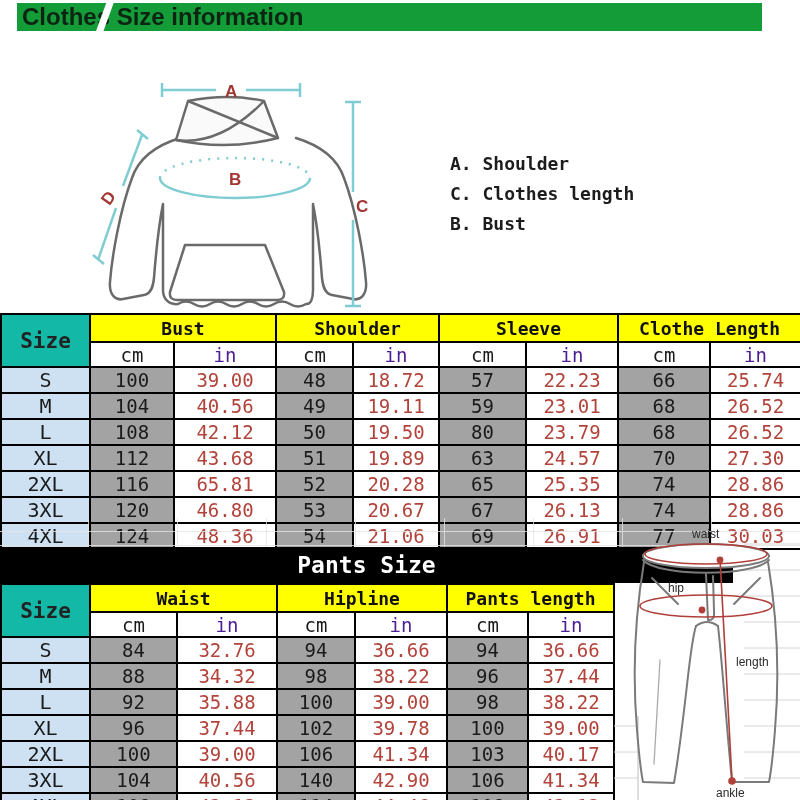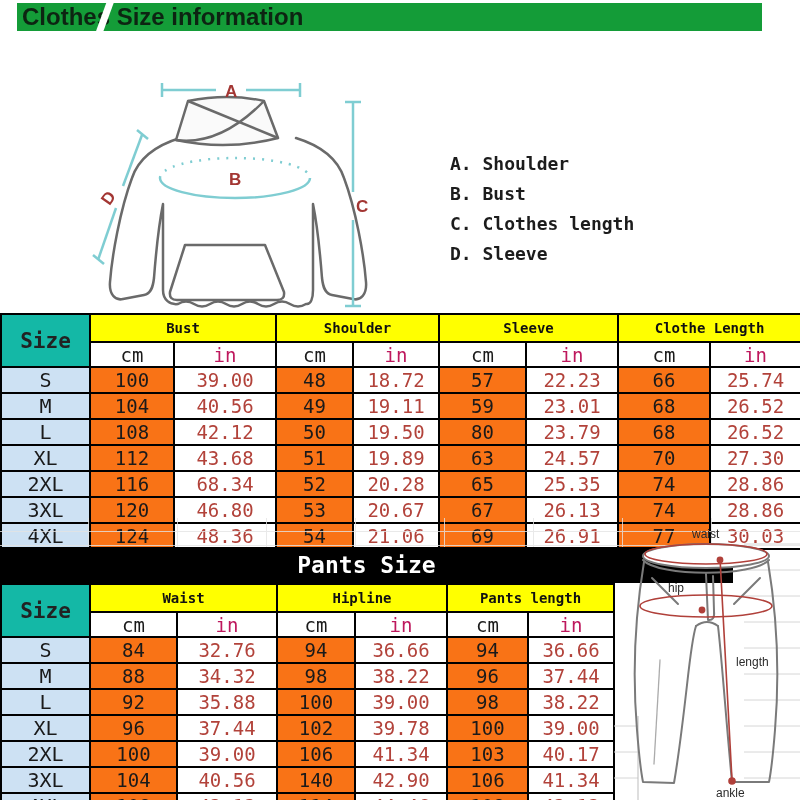--- a/index.html
+++ b/index.html
@@ -20,28 +20,28 @@
   }
   
   .legend{position:absolute;left:450px;top:149px;font-size:18px;font-weight:600;color:#1c1c1c;}
   .legend .row{height:30px;line-height:30px;white-space:pre;}
   
   table{border-collapse:collapse;table-layout:fixed;position:absolute;}
   th,td{border:2px solid #000;text-align:center;padding:0;overflow:hidden;white-space:nowrap;}
   .size-table{left:0;top:313px;width:800px;}
   .pants-table{left:0;top:583px;width:613px;}
   th.size-h{background:#14b8a6;font-size:21px;font-weight:bold;color:#222;}
-  th.grp{background:#ffff00;font-size:14px;font-weight:bold;color:#111;height:26px;}
+  th.grp{background:#ffff00;font-size:18px;font-weight:bold;color:#111;height:26px;}
   th.unit{font-size:19px;font-weight:400;height:23px;background:#fff;}
   th.unit.u-cm{color:#1a1a1a;}
-  th.unit.u-in{color:#be185d;margin-top:46px;}
+  th.unit.u-in{color:#4c1d95;margin-top:46px;}
   .size-table td{height:22px;font-size:19px;}
   .pants-table td{height:23px;font-size:19px;}
   td.size{background:#cde1f3;color:#1a1a1a;font-size:20px;}
-  td.cm{color:#1a1a1a;background:#f97316;}
+  td.cm{color:#1a1a1a;background:#a3a3a3;}
   td.in{color:#b2423a;background:#fff;}
   
   .pants-banner{
     position:absolute;left:0;top:547px;width:733px;height:36px;background:#000;
     color:#fff;font-size:23px;font-weight:bold;text-align:center;line-height:36px;
   }
   
   .grid-strip{
     position:absolute;left:0;top:518px;width:800px;height:29px;
     background-image:
@@ -109,23 +109,22 @@
   </g>
 
   <text class="dlabel" x="137" y="33">A</text>
   <text class="dlabel" x="141" y="121">B</text>
   <text class="dlabel" x="268" y="148">C</text>
   <text class="dlabel" x="14" y="140" transform="rotate(-55 20 134)">D</text>
 </svg>
 
 <div class="legend">
   <div class="row">A. Shoulder</div>
+  <div class="row">C. Clothes length</div>
   <div class="row">B. Bust</div>
-  <div class="row">C. Clothes length</div>
-  <div class="row">D. Sleeve</div>
 </div>
 
 <table class="size-table">
   <colgroup>
     <col style="width:89px">
       <col style="width:84px">
       <col style="width:102px">
     <col style="width:77px">
       <col style="width:86px">
       <col style="width:87px">
@@ -193,21 +192,21 @@
         <td class="cm">51</td>
         <td class="in">19.89</td>
         <td class="cm">63</td>
         <td class="in">24.57</td>
         <td class="cm">70</td>
         <td class="in">27.30</td>
       </tr>
       <tr>
         <td class="size">2XL</td>
         <td class="cm">116</td>
-        <td class="in">68.34</td>
+        <td class="in">65.81</td>
         <td class="cm">52</td>
         <td class="in">20.28</td>
         <td class="cm">65</td>
         <td class="in">25.35</td>
         <td class="cm">74</td>
         <td class="in">28.86</td>
       </tr>
       <tr>
         <td class="size">3XL</td>
         <td class="cm">120</td>

